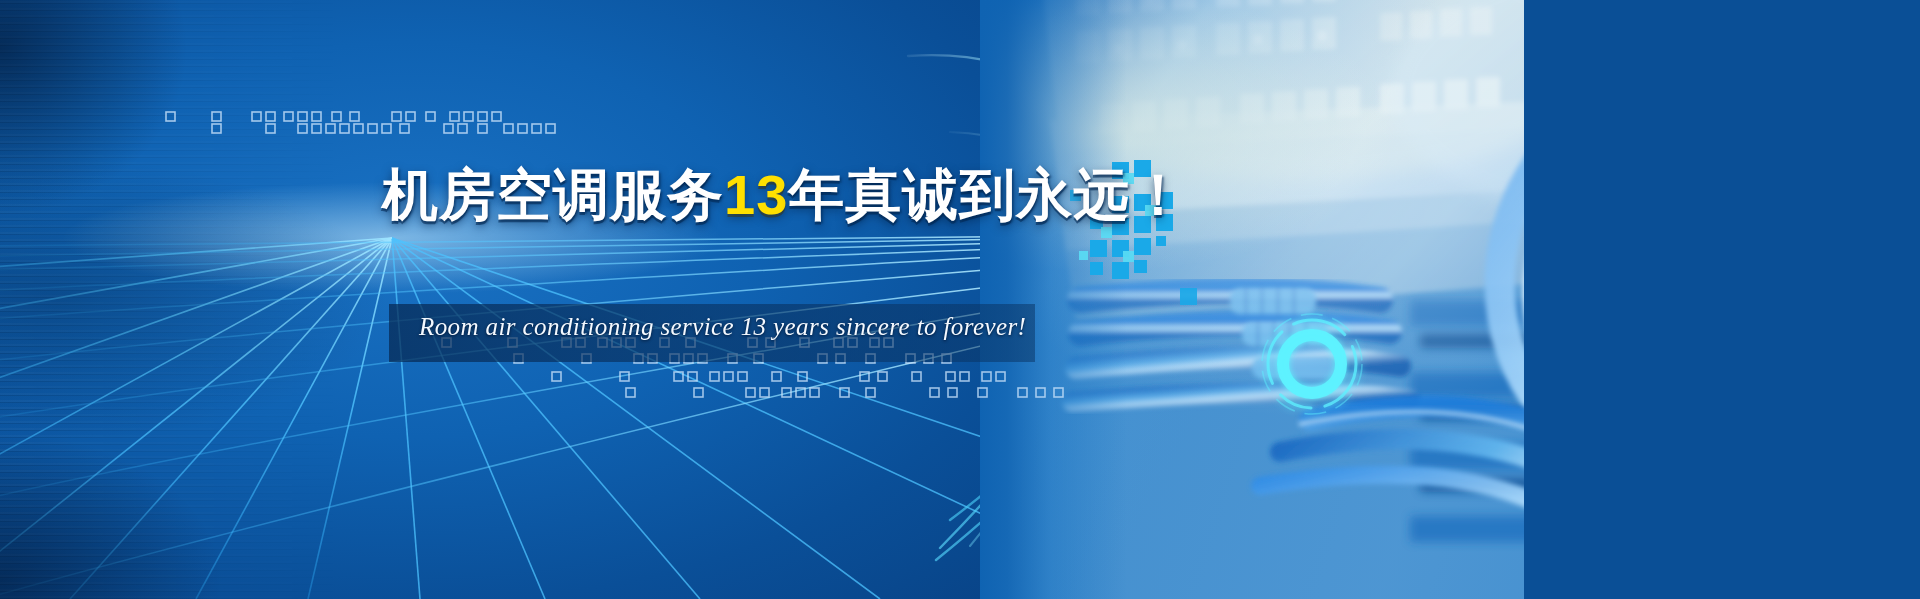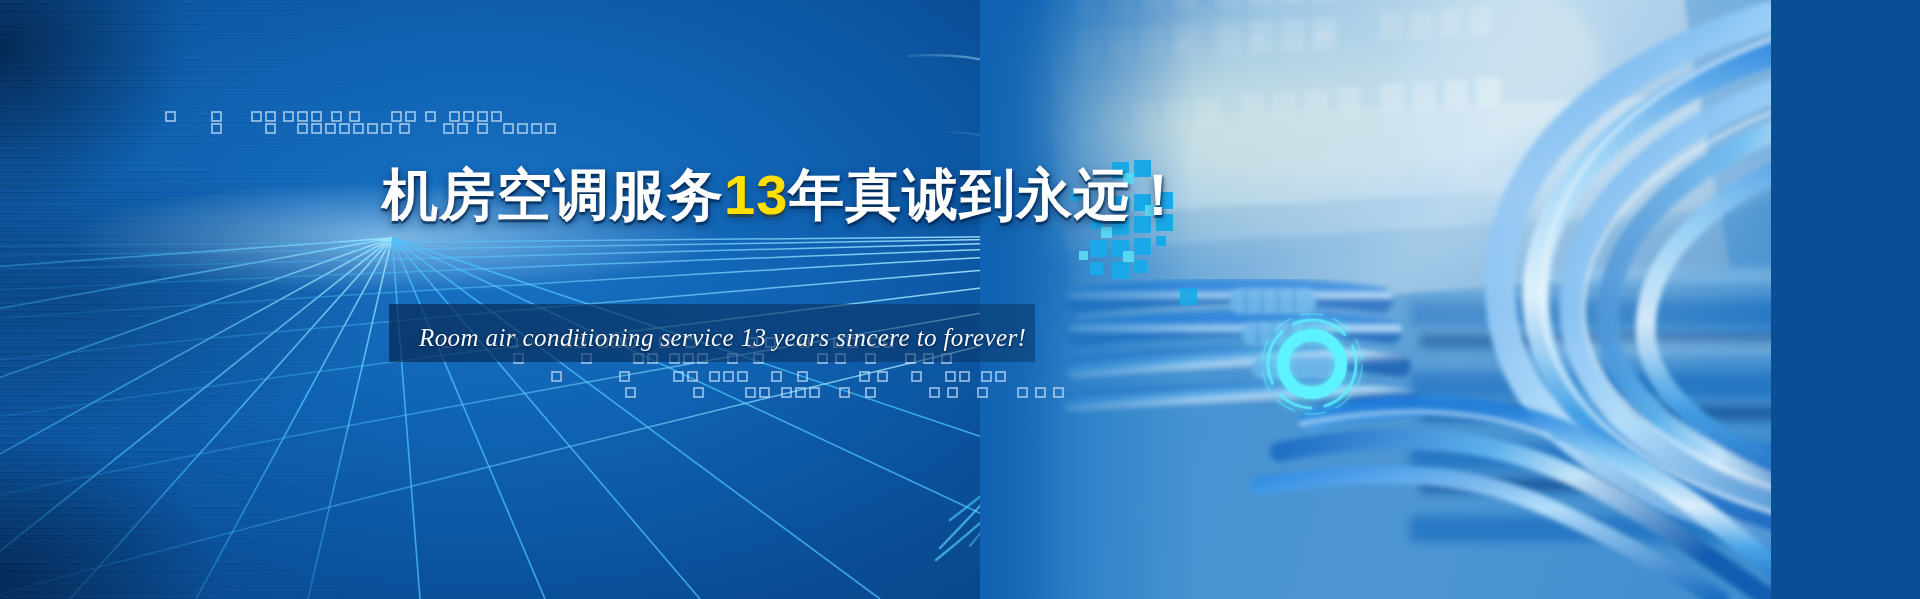--- a/index.html
+++ b/index.html
@@ -1,20 +1,20 @@
 <!DOCTYPE html>
 <html><head>
 <meta charset="utf-8">
 <style>
   html,body{margin:0;padding:0;background:#0a4f96;}
   body{font-family:"Liberation Sans",sans-serif;}
 
   .banner{
     position:relative;
-    width:1771px;height:599px;
+    width:1524px;height:599px;
     overflow:hidden;
     background:
       radial-gradient(ellipse 900px 520px at 27% 40%, #1a72c4 0%, #0f62b2 38%, #0a4f98 70%, #084285 100%),
       linear-gradient(90deg,#06376f 0%,#0b56a0 12%,#0f63b0 40%,#1470bd 62%,#2f8fd8 80%,#8fc8ea 100%);
   }
 
   
   .layer{position:absolute;inset:0;pointer-events:none;}
 
   
@@ -74,21 +74,21 @@
     z-index:9;
   }
   .headline .num{color:#ffe000;text-shadow:0 3px 0 rgba(70,52,0,.45),0 4px 9px rgba(2,30,66,.5);}
 
   .subband{
     position:absolute;left:389px;top:304px;width:646px;height:58px;
     background:linear-gradient(90deg,rgba(6,40,82,.72) 0%,rgba(8,48,95,.62) 50%,rgba(9,52,100,.52) 100%);
     z-index:8;
   }
   .subtitle{
-    position:absolute;left:419px;top:324px;
+    position:absolute;left:419px;top:313px;
     white-space:nowrap;
     font-family:"Liberation Serif","DejaVu Serif",serif;
     font-style:italic;
     font-size:25px;
     letter-spacing:.4px;
     color:#f4f9ff;
     text-shadow:0 1px 3px rgba(0,16,40,.85);
     z-index:9;
   }
 </style>

